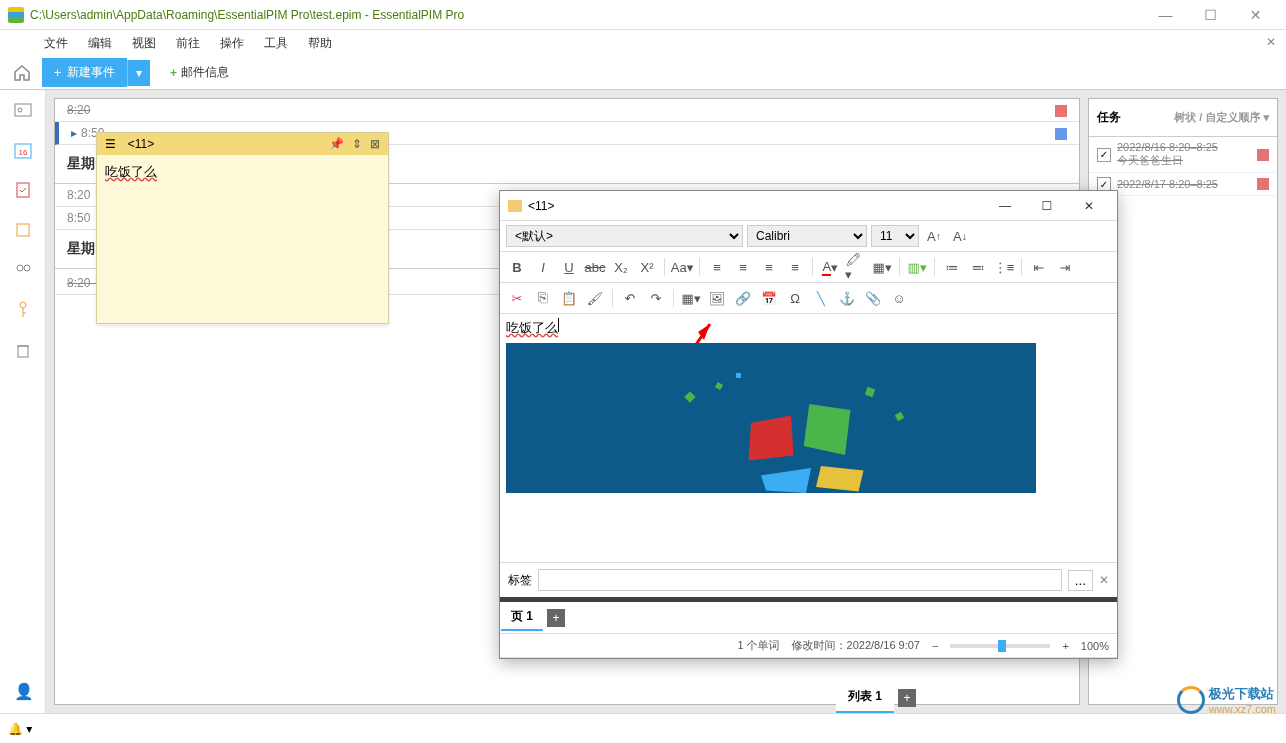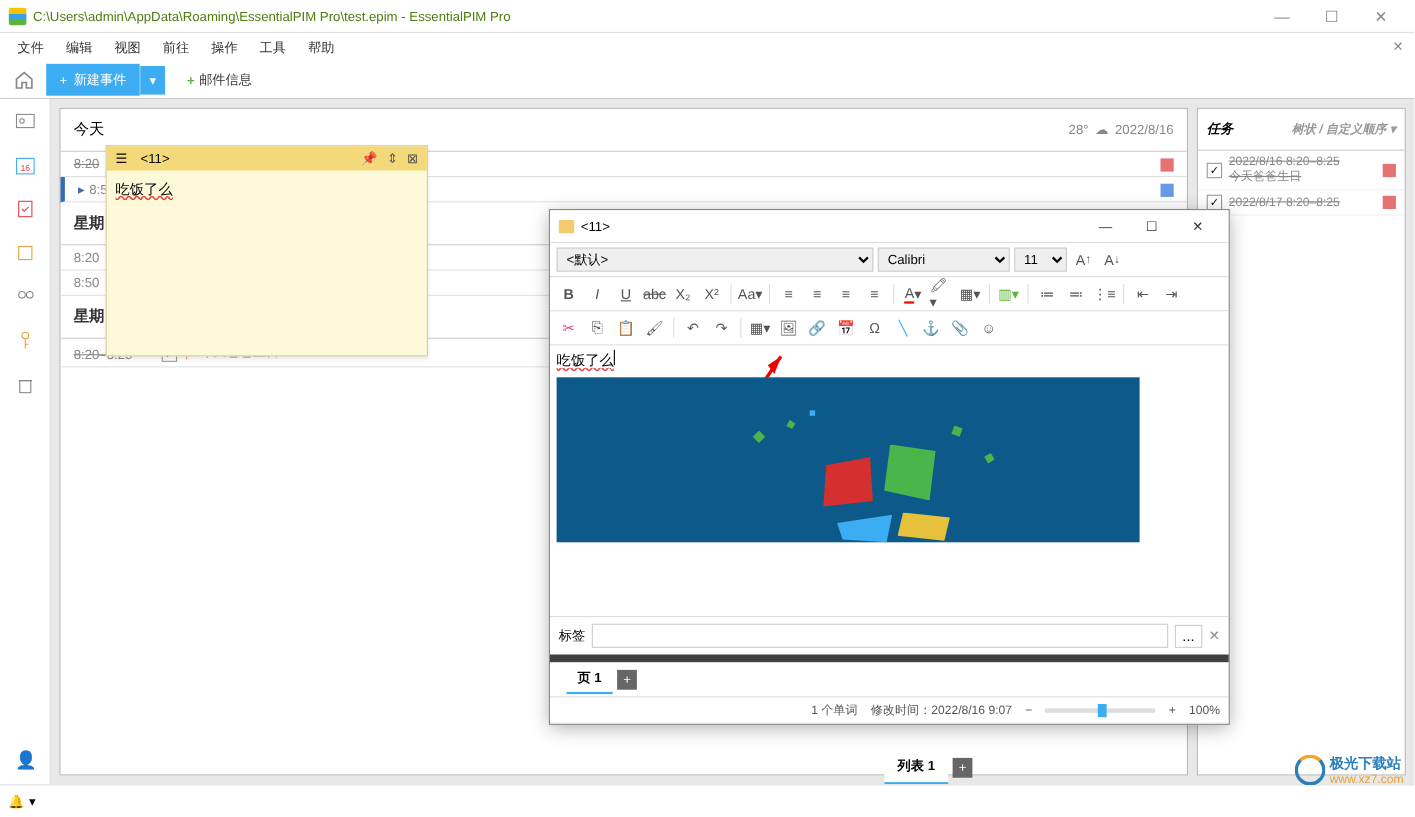--- a/index.html
+++ b/index.html
@@ -2,21 +2,21 @@
 <html><head>
 <meta charset="utf-8">
 <style>
 * { box-sizing: border-box; margin: 0; padding: 0; }
 body { font-family: "Microsoft YaHei", Arial, sans-serif; font-size: 12px; background: #fff; overflow: hidden; width: 1286px; height: 743px; position: relative; }
 .titlebar { height: 30px; display: flex; align-items: center; padding: 0 8px; background: #fff; border-bottom: 1px solid #e0e0e0; }
 .app-icon { width: 16px; height: 16px; margin-right: 6px; background: linear-gradient(180deg, #f5c400 33%, #3aa0e0 33% 66%, #5bb43a 66%); border-radius: 2px; }
 .title-text { color: #4d7c0f; font-size: 12px; }
 .win-controls { margin-left: auto; display: flex; }
 .win-btn { width: 45px; height: 30px; display: flex; align-items: center; justify-content: center; color: #888; font-size: 14px; }
-.menubar { height: 26px; display: flex; align-items: center; padding: 0 6px; background: #fff; position: relative; }
+.menubar { height: 26px; display: flex; align-items: center; padding: 0 6px; background: #fff; position: relative; margin-left: 28px; }
 .menu-item { padding: 4px 10px; color: #333; }
 .menu-close { position: absolute; right: 4px; top: 3px; color: #888; padding: 2px 6px; }
 .toolbar { height: 34px; display: flex; align-items: center; background: #fff; border-bottom: 1px solid #ccc; padding-left: 6px; }
 .home-btn { width: 32px; height: 32px; display: flex; align-items: center; justify-content: center; }
 .new-event { background: #3cadf2; color: #fff; padding: 6px 12px; display: flex; align-items: center; margin-left: 4px; }
 .new-event-dd { background: #3cadf2; color: #fff; padding: 6px 8px; border-left: 1px solid rgba(255,255,255,0.3); }
 .new-task { padding: 6px 12px; display: flex; align-items: center; color: #333; margin-left: 8px; }
 .plus-green { color: #5bb43a; margin-right: 4px; font-weight: bold; }
 .main-area { display: flex; height: calc(100% - 120px); background: #e8e8e8; }
 .sidebar { width: 46px; background: #fff; border-right: 1px solid #ddd; display: flex; flex-direction: column; align-items: center; padding-top: 8px; gap: 16px; }
@@ -28,21 +28,21 @@
 .cal-row { padding: 4px 12px; border-bottom: 1px solid #e0e0e0; display: flex; align-items: flex-end; }
 .time-cell { color: #888; min-width: 80px; }
 .color-sq { width: 12px; height: 12px; margin-left: auto; }
 .red-sq { background: #e67373; }
 .blue-sq { background: #6699e6; }
 .divider-hdr { font-weight: bold; color: #333; }
 .strike { text-decoration: line-through; color: #888; }
 .checkbox { width: 14px; height: 14px; border: 1px solid #999; display: inline-flex; align-items: center; justify-content: center; margin-right: 6px; font-size: 10px; }
 .flag-icon { color: #d44; margin-right: 4px; }
 .tasks-col { width: 190px; background: #fff; border: 1px solid #b8b8b8; }
-.tasks-hdr { padding: 10px 8px; border-bottom: 1px solid #ccc; display: flex; align-items: center; font-weight: bold; font-style: italic; }
+.tasks-hdr { padding: 10px 8px; border-bottom: 1px solid #ccc; display: flex; align-items: center; font-weight: bold; }
 .tasks-sort { margin-left: auto; color: #999; font-size: 11px; }
 .task-item { padding: 4px 8px; display: flex; align-items: center; font-size: 11px; border-bottom: 1px solid #f0f0f0; }
 .mail-col { width: 236px; background: #fff; border: 1px solid #b8b8b8; padding: 10px; font-weight: bold; }
 .sticky { position: absolute; left: 96px; top: 132px; width: 293px; height: 192px; background: #fef9d9; border: 1px solid #d4ce9a; z-index: 5; box-shadow: 0 2px 4px rgba(0,0,0,0.1); }
 .sticky-hdr { background: #f3d97a; padding: 4px 8px; display: flex; align-items: center; }
 .sticky-icons { margin-left: auto; display: flex; gap: 8px; color: #555; }
 .sticky-body { padding: 8px; font-size: 13px; }
 .editor { position: absolute; left: 499px; top: 190px; width: 619px; height: 469px; background: #fff; border: 1px solid #888; z-index: 10; display: flex; flex-direction: column; box-shadow: 0 4px 16px rgba(0,0,0,0.3); }
 .ed-title { height: 30px; display: flex; align-items: center; padding: 0 8px; border-bottom: 1px solid #ddd; }
 .ed-folder { width: 14px; height: 12px; background: #f5c96e; border-radius: 1px; margin-right: 6px; }
@@ -53,32 +53,32 @@
 .ed-tab.inactive { background: #f0f0f0; color: #888; border-color: transparent; }
 .ed-toolbar { padding: 4px 6px; display: flex; align-items: center; gap: 4px; border-bottom: 1px solid #ddd; flex-wrap: wrap; }
 .ed-select { border: 1px solid #ccc; padding: 2px 4px; font-size: 12px; height: 22px; }
 .tb-btn { width: 22px; height: 22px; display: flex; align-items: center; justify-content: center; color: #555; font-size: 13px; }
 .tb-sep { width: 1px; height: 18px; background: #ddd; margin: 0 2px; }
 .ed-content { flex: 1; position: relative; overflow: hidden; border-bottom: 1px solid #ddd; }
 .ed-text { padding: 4px 6px; font-size: 13px; }
 .ed-image { margin: 2px 6px; width: 530px; height: 150px; background: #0d5a8a; position: relative; overflow: hidden; }
 .poly { position: absolute; }
 .arrow { position: absolute; left: 120px; top: 0; width: 100px; height: 140px; pointer-events: none; }
-.ed-tags { padding: 6px 8px; display: flex; align-items: center; gap: 6px; border-bottom: 7px solid #404040; }
+.ed-tags { padding: 6px 8px; display: flex; align-items: center; gap: 6px; border-bottom: 5px solid #404040; }
 .tag-input { flex: 1; border: 1px solid #ccc; height: 22px; }
-.ed-pages { padding: 2px 15px; display: flex; align-items: center; border-bottom: 1px solid #ddd; }
+.ed-pages { padding: 2px 1px; display: flex; align-items: center; border-bottom: 1px solid #ddd; }
 .page-tab { padding: 4px 10px; border-bottom: 2px solid #3cadf2; font-weight: bold; font-size: 12px; }
 .add-page { width: 18px; height: 18px; background: #666; color: #fff; display: flex; align-items: center; justify-content: center; margin-left: 4px; font-size: 12px; }
 .ed-status { padding: 4px 8px; display: flex; align-items: center; font-size: 11px; color: #555; border-bottom: 1px solid #ddd; gap: 12px; }
 .zoom-slider { width: 100px; height: 4px; background: #ddd; position: relative; }
 .zoom-thumb { position: absolute; left: 48px; top: -4px; width: 8px; height: 12px; background: #3cadf2; }
 .ed-buttons { padding: 8px; display: flex; }
 .btn { padding: 6px 18px; border: 1px solid #ccc; background: #fff; }
 .btn-primary { background: #3cadf2; color: #fff; border-color: #3cadf2; margin-left: auto; }
-.bottom-tabs { position: absolute; left: 804px; bottom: 30px; display: flex; align-items: center; }
+.bottom-tabs { position: absolute; left: 836px; bottom: 30px; display: flex; align-items: center; }
 .statusbar { position: absolute; bottom: 0; left: 0; right: 0; height: 30px; border-top: 1px solid #ddd; display: flex; align-items: center; padding: 0 8px; background: #fff; }
 .user-icon { position: absolute; left: 14px; bottom: 42px; color: #888; font-size: 16px; }
 .watermark { position: absolute; right: 10px; bottom: 28px; color: #2a7fb8; font-size: 13px; display: flex; align-items: center; gap: 4px; }
 .wm-logo { width: 28px; height: 28px; border-radius: 50%; border: 3px solid #2a7fb8; border-top-color: #f5a623; position: relative; }
 .underline-lbl { text-decoration: underline wavy #d44; text-decoration-skip-ink: none; }
 svg { display: block; }
 </style>
 </head>
 <body>
 
@@ -162,28 +162,20 @@
         <svg width="14" height="16">
           <rect x="2" y="4" width="10" height="11" fill="none" stroke="#888"></rect>
           <line x1="1" y1="4" x2="13" y2="4" stroke="#888"></line>
         </svg>
       </div>
   </div>
 
   <div class="content">
 
     <div class="cal-col">
-      <div class="cal-header">
-        <span>今天</span>
-        <div class="cal-header-right">
-          <span>28°</span>
-          <span>☁</span>
-          <span>2022/8/16</span>
-        </div>
-      </div>
       <div class="cal-row">
         <span class="time-cell strike">8:20</span>
         <div class="color-sq red-sq"></div>
       </div>
       <div class="cal-row" style="border-left:4px solid #366db3">
         <span style="color:#366db3;margin-right:4px">▸</span>
         <span class="time-cell">8:50</span>
         <div class="color-sq blue-sq"></div>
       </div>
       <div class="cal-header">
@@ -248,21 +240,21 @@
   <div class="ed-title">
     <div class="ed-folder"></div>
     <span>&lt;11&gt;</span>
     <div class="ed-win">
       <div class="ed-win-btn">—</div>
       <div class="ed-win-btn">☐</div>
       <div class="ed-win-btn">✕</div>
     </div>
   </div>
   <div class="ed-toolbar">
-    <select class="ed-select" style="width:288px"><option>&lt;默认&gt;</option></select>
+    <select class="ed-select" style="width:237px"><option>&lt;默认&gt;</option></select>
     <select class="ed-select" style="width:120px"><option>Calibri</option></select>
     <select class="ed-select" style="width:48px"><option>11</option></select>
     <div class="tb-btn">A<sup>↑</sup></div>
     <div class="tb-btn">A<sup>↓</sup></div>
   </div>
   <div class="ed-toolbar">
     <div class="tb-btn">
         <b>B</b>
       </div>
     <div class="tb-btn">

